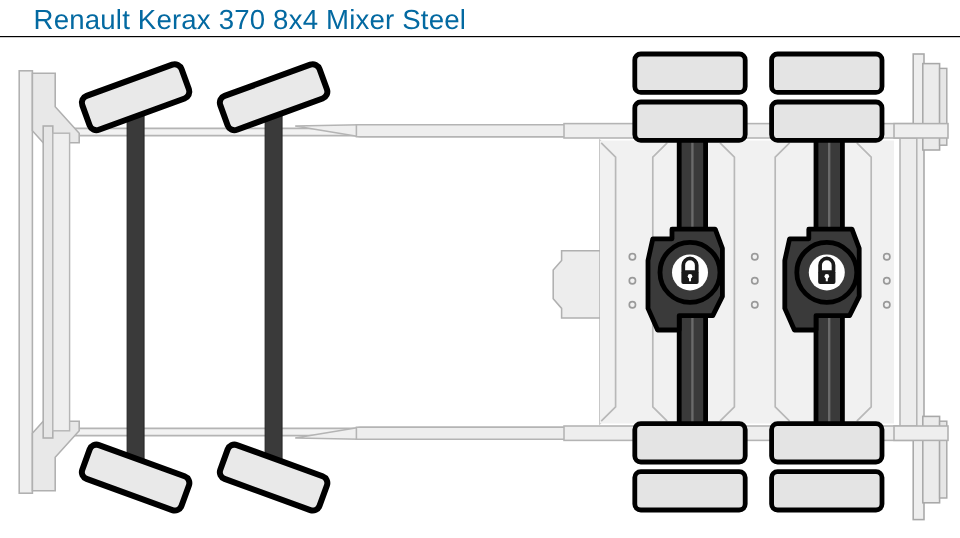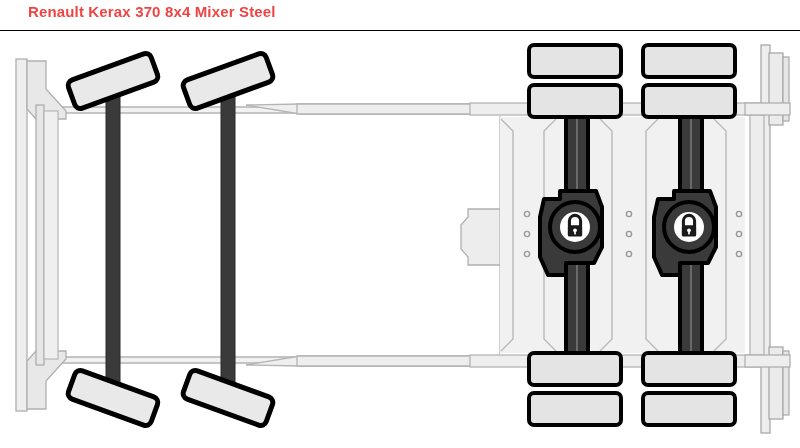--- a/index.html
+++ b/index.html
@@ -27,24 +27,24 @@
     top: 0;
     width: 800px;
     height: 31px;
     box-sizing: border-box;
   }
   #title {
     position: absolute;
     left: 28px;
     top: 3px;
     font-family: "Liberation Sans", sans-serif;
-    font-size: 15px;
-    font-weight: 700;
+    font-size: 23px;
+    font-weight: 400;
     letter-spacing: 0.15px;
-    color: #ef4444;
+    color: #0369a1;
     white-space: nowrap;
   }
   #header-rule {
     position: absolute;
     left: 0;
     top: 30px;
     width: 800px;
     height: 2px;
     background: #000000;
   }

